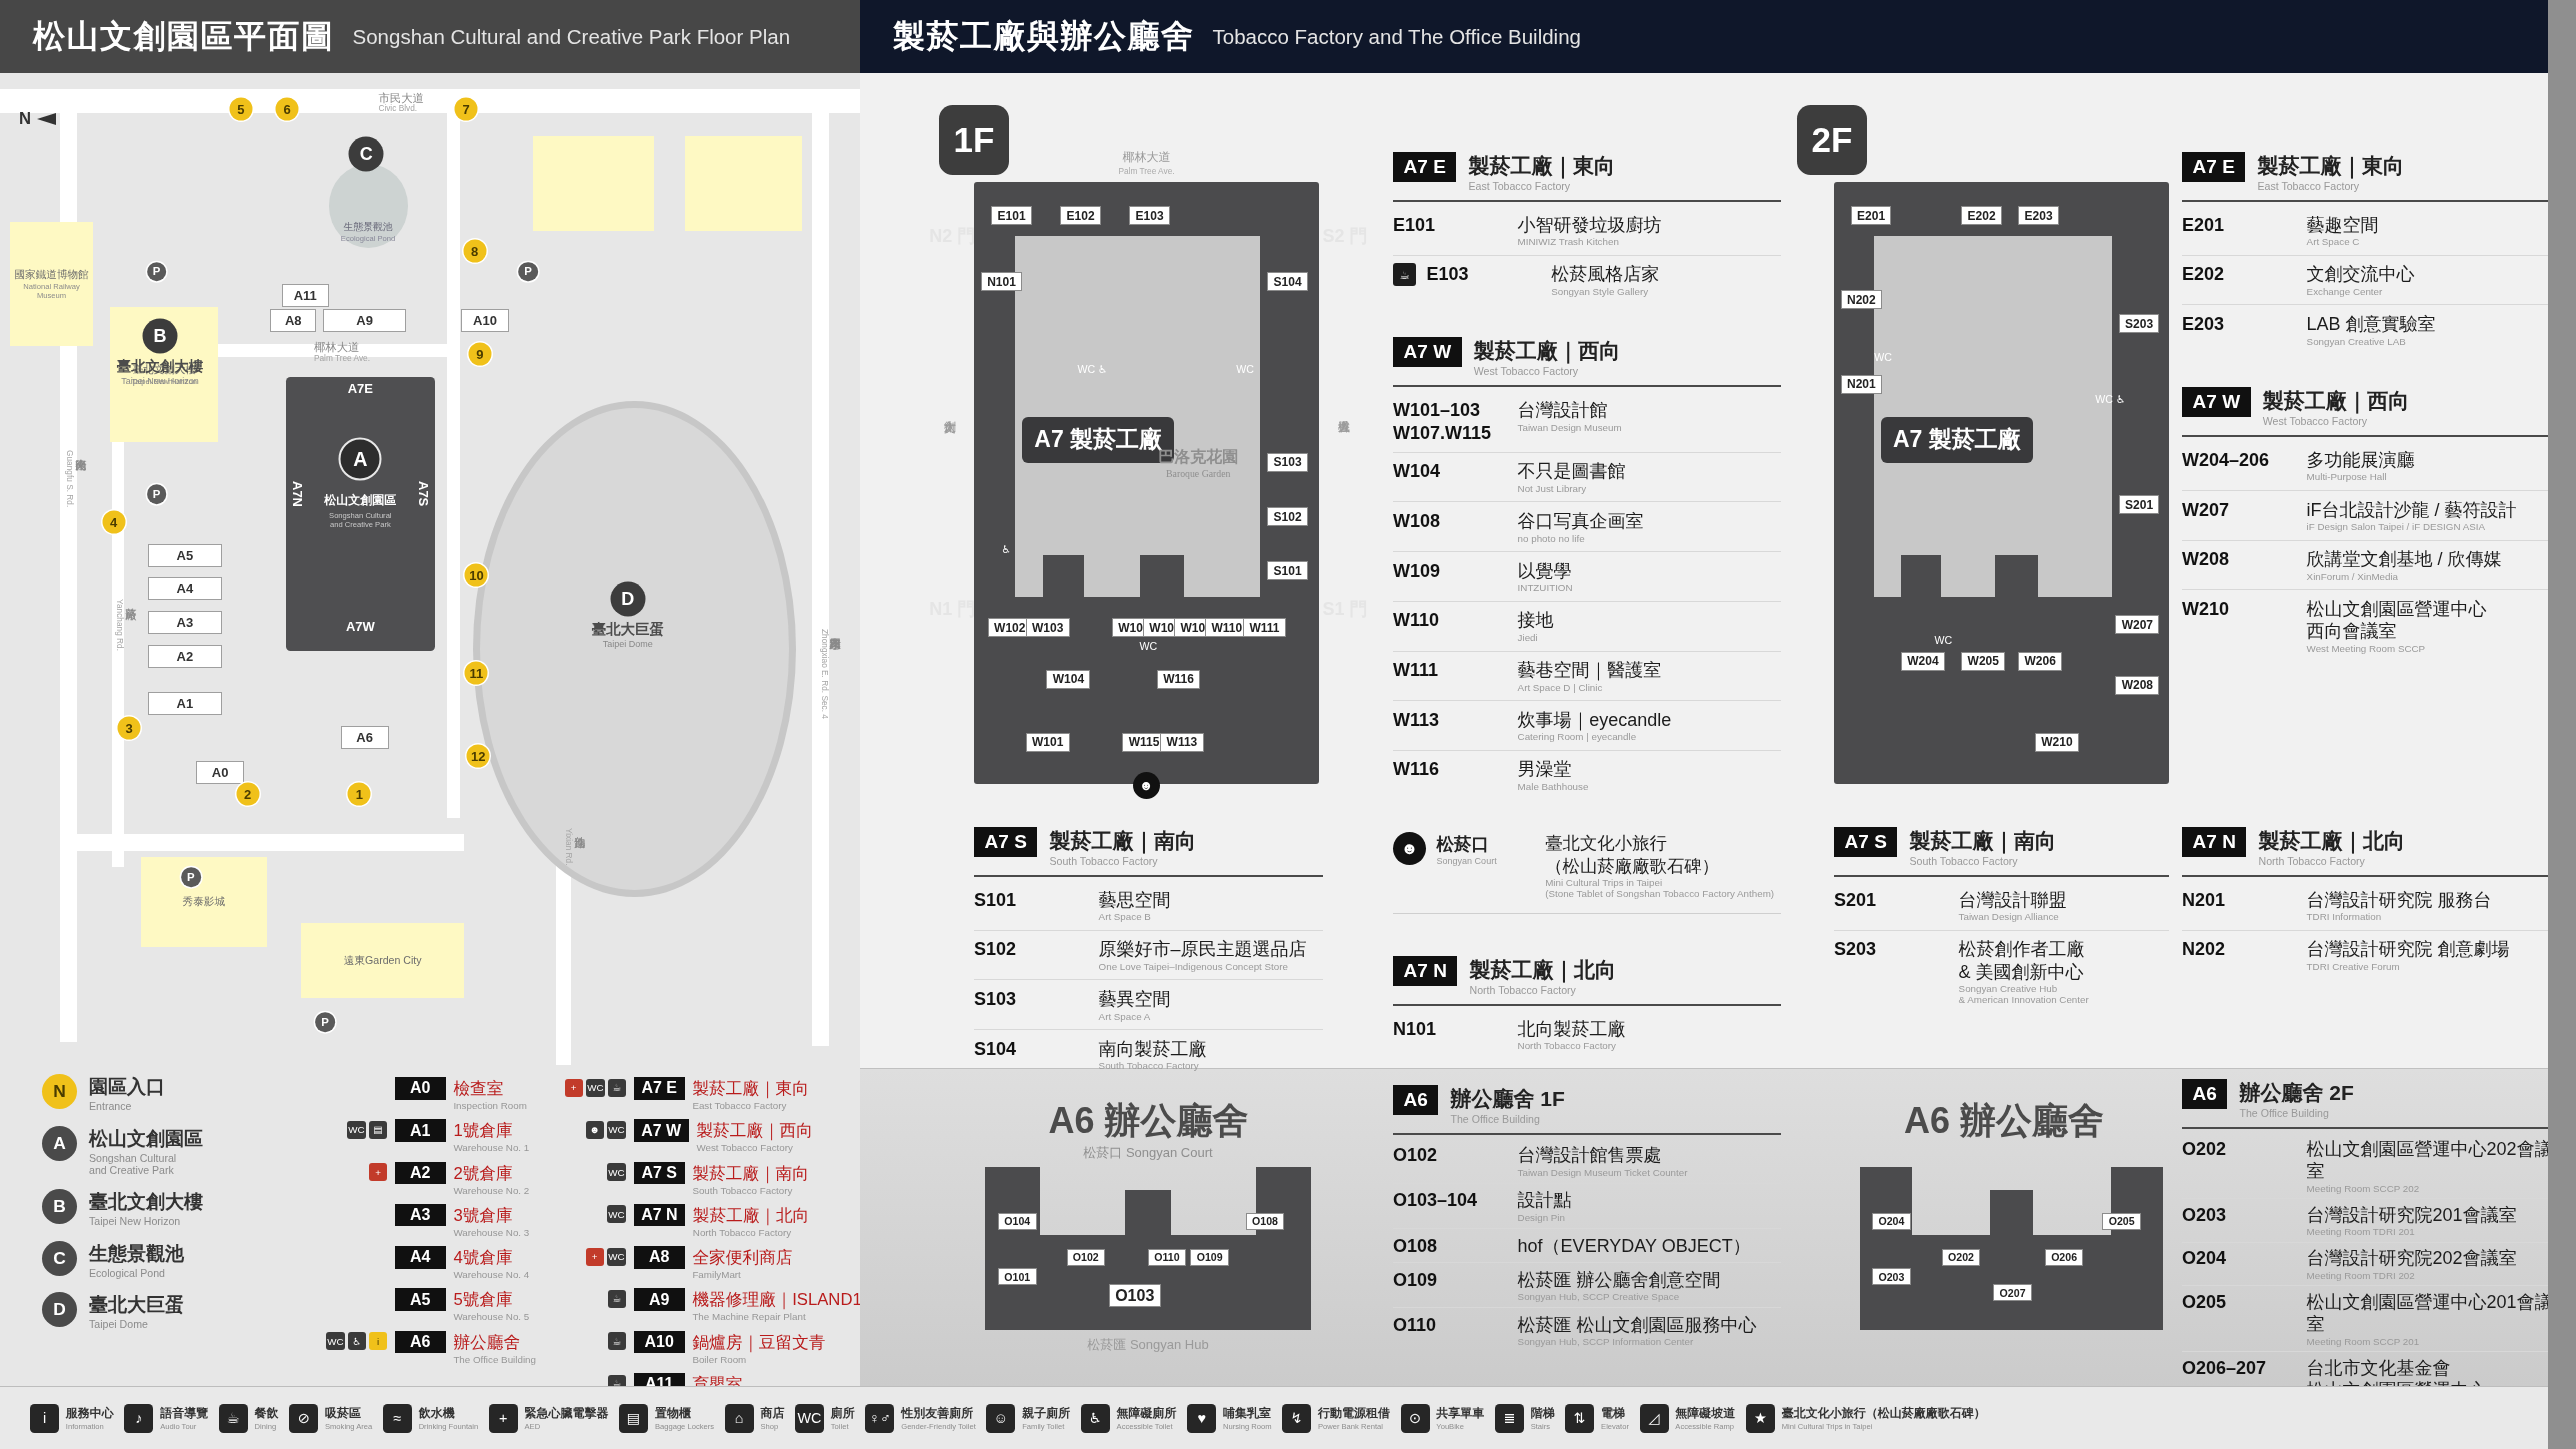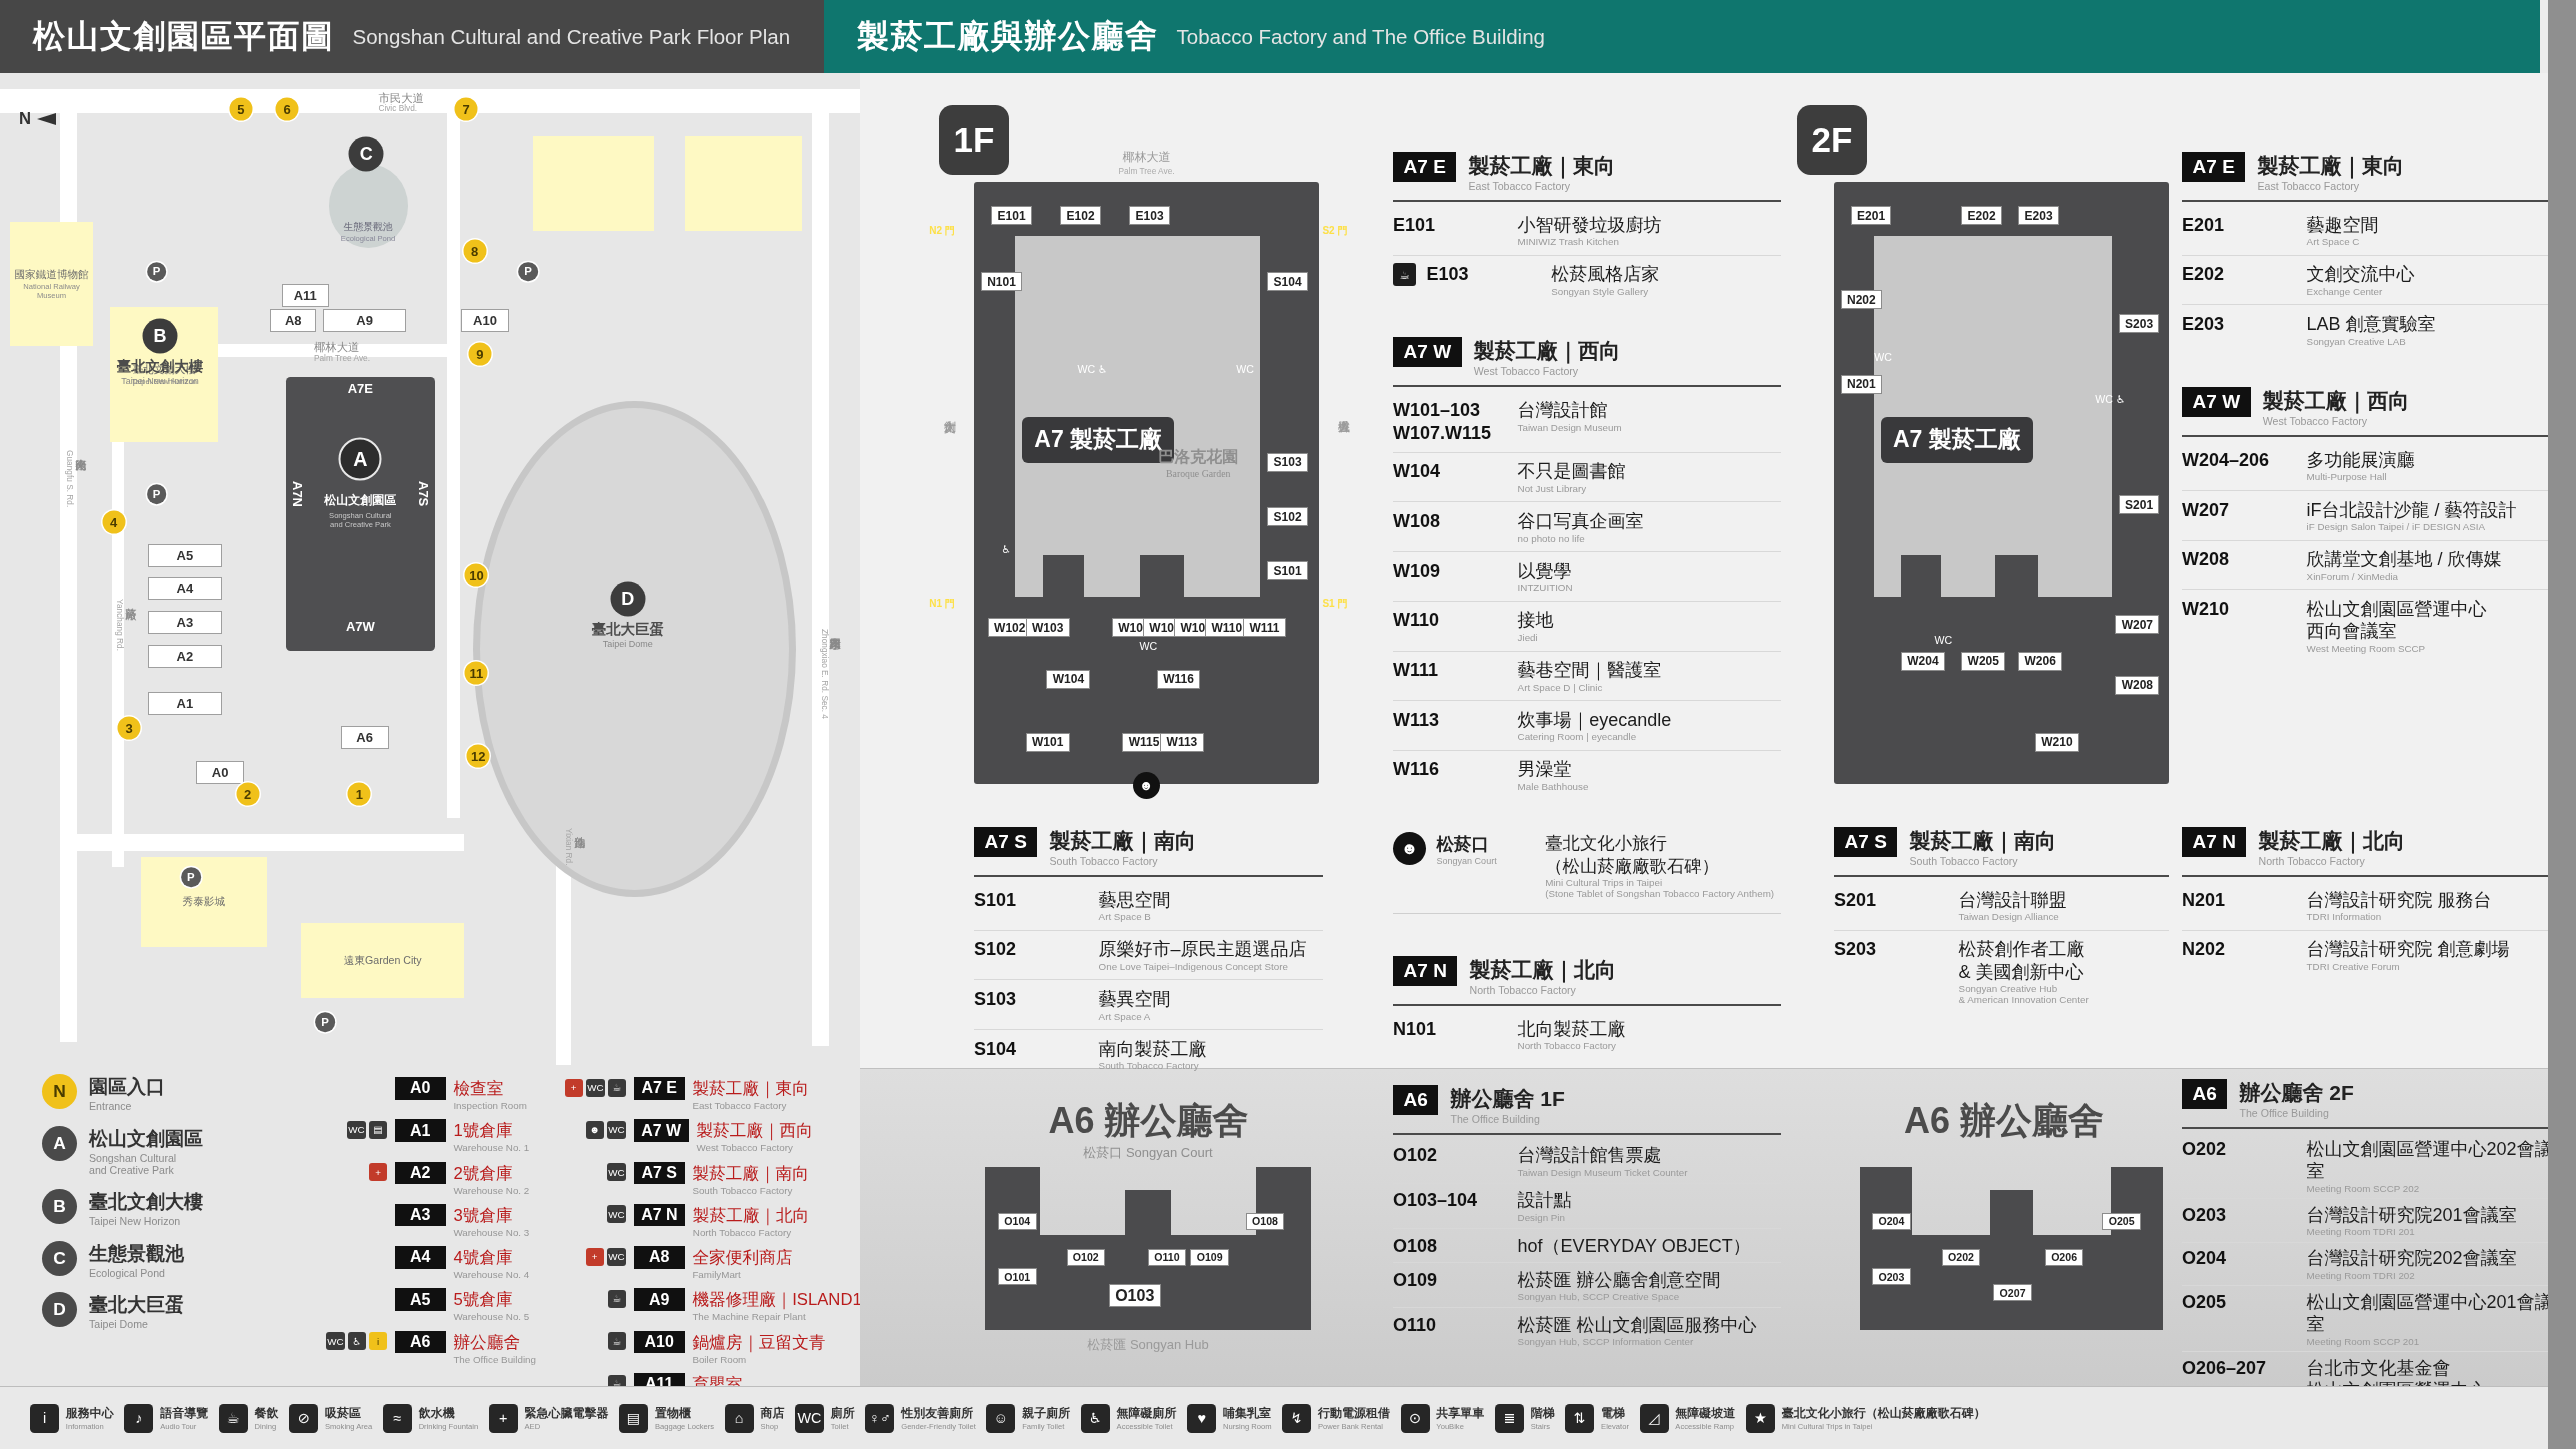--- a/index.html
+++ b/index.html
@@ -1,21 +1,21 @@
 <!DOCTYPE html>
 <html style="font-size:12px"><head>
 <meta charset="utf-8">
 <style>
   html,body{margin:0;padding:0;background:#8f8f8f;}
   #stage{position:relative;width:2548px;height:1449px;background:#ececec;overflow:hidden;
          font-family:"Liberation Sans","DejaVu Sans",sans-serif;color:#222;}
   
   .hdr{position:absolute;top:0;height:73px;display:flex;align-items:center;gap:18px;padding:0 33px;box-sizing:border-box;}
   #hdrL{left:0;width:860px;background:#474747;}
-  #hdrR{left:824px;width:1716px;background:#0f766e;}
+  #hdrR{left:860px;width:1716px;background:#0f172a;}
   .hdr .zh{font-size:32px;font-weight:bold;color:#fff;letter-spacing:1.5px;}
   .hdr .en{font-size:20.5px;color:#e4e4e4;}
   
   #map{position:absolute;left:0;top:73px;width:860px;height:993px;background:#e7e7e7;overflow:hidden;}
   .road{position:absolute;background:#ffffff;}
   .stlabel{position:absolute;color:#8a8a8a;font-size:11.4px;white-space:nowrap;line-height:1.1;}
   .stlabel .en{font-size:8.3px;color:#a5a5a5;display:block;}
   .blk{position:absolute;background:#fef9c3;display:flex;flex-direction:column;align-items:center;justify-content:center;text-align:center;}
   .blk .zh{font-size:10.6px;color:#6d6d6d;}
   .blk .en{font-size:7.6px;color:#8c8c8c;}
@@ -57,21 +57,21 @@
   #a6band{position:absolute;left:860px;top:1068px;width:1716px;height:318px;background:linear-gradient(#dedede,#cbcbcb);border-top:0.8px solid #c0c0c0;}
   .floorbadge{position:absolute;width:70px;height:70px;background:#3d3d3d;color:#fff;border-radius:13.6px;display:flex;align-items:center;justify-content:center;font-size:35px;font-weight:bold;}
   .plan{position:absolute;background:#4b4b4d;border-radius:3px;}
   .court{position:absolute;left:12%;top:9%;width:71%;height:60%;background:#c8c8c8;}
   .bump{position:absolute;background:#4b4b4d;}
   .chip{position:absolute;background:#fff;color:#222;font-size:12px;font-weight:bold;padding:1.5px 5.3px;border:0.8px solid #8b8b8b;white-space:nowrap;}
   .centerbox{position:absolute;background:#39393b;color:#fff;font-size:23px;font-weight:bold;padding:7.6px 12px;border-radius:6px;white-space:nowrap;}
   .garden{position:absolute;text-align:center;color:#8f8f8f;}
   .garden .zh{font-size:16px;font-weight:bold;display:block;}
   .garden .en{font-size:9.8px;display:block;}
-  .gate{position:absolute;font-size:10px;font-weight:bold;color:#fde047;white-space:nowrap;}
+  .gate{position:absolute;font-size:18px;font-weight:bold;color:#e5e5e5;white-space:nowrap;}
   .picto{position:absolute;color:#fff;font-size:10.6px;white-space:nowrap;}
   .planstreet{position:absolute;color:#9a9a9a;font-size:12px;white-space:nowrap;text-align:center;}
   .planstreet .en{font-size:8.3px;color:#ababab;display:block;}
   .planstreet.top{left:0;right:0;top:-33px;}
   .planstreet.left{left:-33px;top:38%;writing-mode:vertical-rl;}
   .planstreet.right{right:-33px;top:38%;writing-mode:vertical-rl;}
   .gatemark{position:absolute;left:46%;bottom:-15px;width:27px;height:27px;border-radius:50%;background:#111;color:#fff;display:flex;align-items:center;justify-content:center;font-size:13.6px;}
   
   .seccol{position:absolute;}
   .sec{margin-bottom:33px;}

